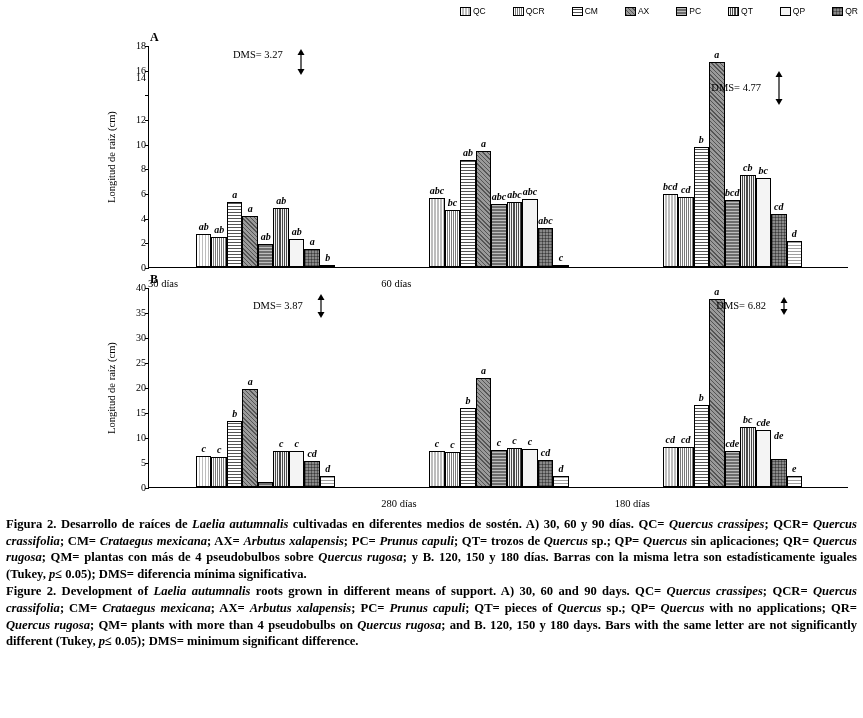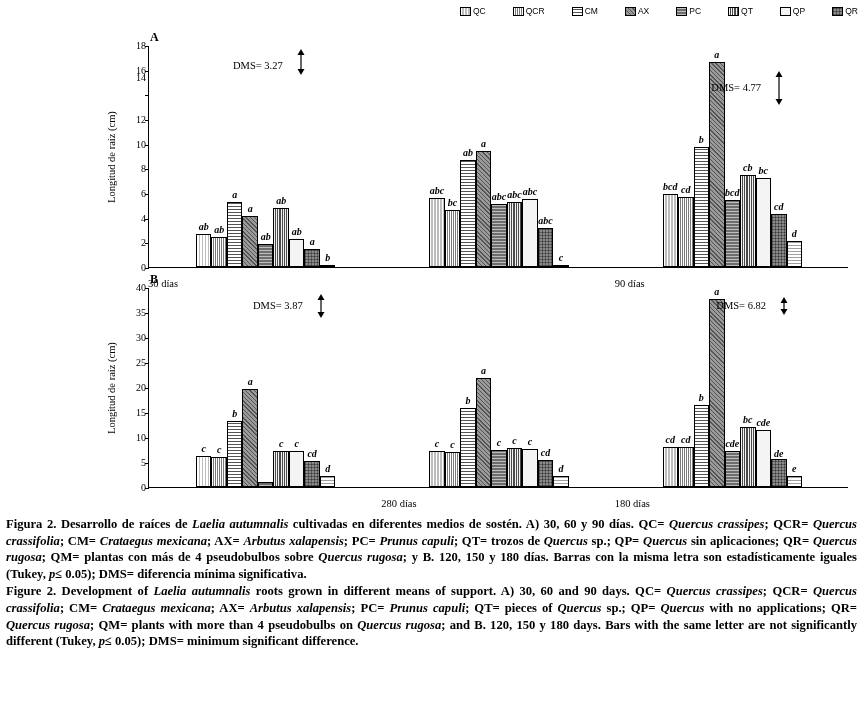--- a/index.html
+++ b/index.html
@@ -214,33 +214,33 @@
       <div class="barlabel" style="left: 598.833px; top: 115.5px;">cb</div>
       <div class="bar p-qp" style="left: 606.583px; width: 15.5px; height: 88.8px;"></div>
       <div class="barlabel" style="left: 614.333px; top: 119.2px;">bc</div>
       <div class="bar p-qr" style="left: 622.083px; width: 15.5px; height: 53.0333px;"></div>
       <div class="barlabel" style="left: 629.833px; top: 154.967px;">cd</div>
       <div class="bar p-qm" style="left: 637.583px; width: 15.5px; height: 25.9px;"></div>
       <div class="barlabel" style="left: 645.333px; top: 182.1px;">d</div>
     </div>
     <div class="ylabel" style="left: 16px; top: 173px;">Longitud de raíz (cm)</div>
     <div class="group-label" style="left: 58px; width: 233.333px; top: 248px;">30 días</div>
-    <div class="dms" style="left: 143px; top: 30px;">DMS= 3.27</div>
+    <div class="dms" style="left: 143px; top: 19px;">DMS= 3.27</div>
     <svg width="12" height="26" class="dms-arrow" style="position: absolute; left: 205px; top: 19px;">
       <line x1="6" y1="3" x2="6" y2="23" stroke="#000" stroke-width="1.2"></line>
       <polygon points="6,0 2.5,6 9.5,6" fill="#000"></polygon>
       <polygon points="6,26 2.5,20 9.5,20" fill="#000"></polygon>
     </svg>
+    <div class="group-label" style="left: 291.333px; width: 233.333px; top: 248px;">60 días</div>
     <div class="dms" style="left: 621.333px; top: 52px;">DMS= 4.77</div>
     <svg width="12" height="34" class="dms-arrow" style="position: absolute; left: 683.333px; top: 41px;">
       <line x1="6" y1="3" x2="6" y2="31" stroke="#000" stroke-width="1.2"></line>
       <polygon points="6,0 2.5,6 9.5,6" fill="#000"></polygon>
       <polygon points="6,34 2.5,28 9.5,28" fill="#000"></polygon>
     </svg>
-    <div class="group-label" style="left: 524.667px; width: 233.333px; top: 248px;">90 días</div>
   </div>
 
 <div class="panel" id="panelB" style="left: 90px; top: 272px; width: 760px; height: 260px;">
   <div class="panel-letter" style="left: 60px; top: 0px;">B</div>
 <div class="plot" style="left: 58px; top: 16px; width: 700px; height: 200px;">
       <div class="ytick" style="top: 200px;">0</div>
       <div class="ytickmark" style="top: 200px;"></div>
       <div class="ytick" style="top: 175px;">5</div>
       <div class="ytickmark" style="top: 175px;"></div>
       <div class="ytick" style="top: 150px;">10</div>
@@ -300,21 +300,21 @@
       <div class="barlabel" style="left: 552.333px; top: 103.5px;">b</div>
       <div class="bar p-ax" style="left: 560.083px; width: 15.5px; height: 188px;"></div>
       <div class="barlabel" style="left: 567.833px; top: -2px;">a</div>
       <div class="bar p-pc" style="left: 575.583px; width: 15.5px; height: 36px;"></div>
       <div class="barlabel" style="left: 583.333px; top: 150px;">cde</div>
       <div class="bar p-qt" style="left: 591.083px; width: 15.5px; height: 60.5px;"></div>
       <div class="barlabel" style="left: 598.833px; top: 125.5px;">bc</div>
       <div class="bar p-qp" style="left: 606.583px; width: 15.5px; height: 57.5px;"></div>
       <div class="barlabel" style="left: 614.333px; top: 128.5px;">cde</div>
       <div class="bar p-qr" style="left: 622.083px; width: 15.5px; height: 28px;"></div>
-      <div class="barlabel" style="left: 629.833px; top: 160px;">de</div>
+      <div class="barlabel" style="left: 629.833px; top: 142px;">de</div>
       <div class="bar p-qm" style="left: 637.583px; width: 15.5px; height: 11px;"></div>
       <div class="barlabel" style="left: 645.333px; top: 175px;">e</div>
     </div>
     <div class="ylabel" style="left: 16px; top: 162px;">Longitud de raíz (cm)</div>
     <div class="dms" style="left: 163px; top: 28px;">DMS= 3.87</div>
     <svg width="12" height="24" class="dms-arrow" style="position: absolute; left: 225px; top: 22px;">
       <line x1="6" y1="3" x2="6" y2="21" stroke="#000" stroke-width="1.2"></line>
       <polygon points="6,0 2.5,6 9.5,6" fill="#000"></polygon>
       <polygon points="6,24 2.5,18 9.5,18" fill="#000"></polygon>
     </svg>

